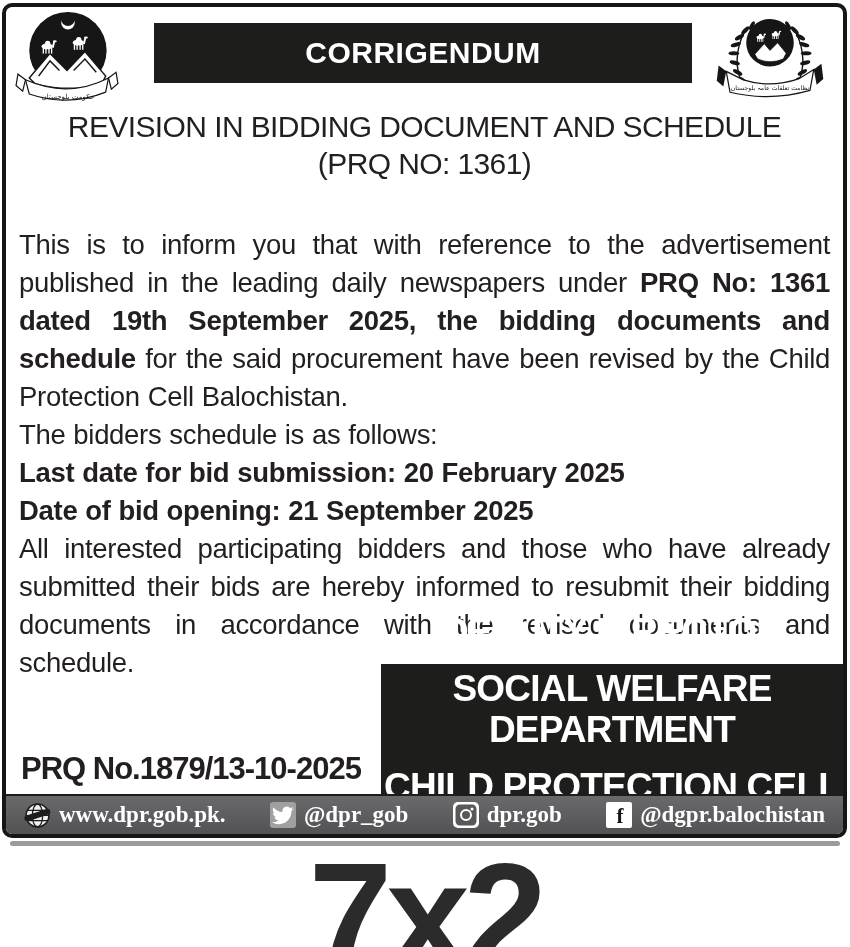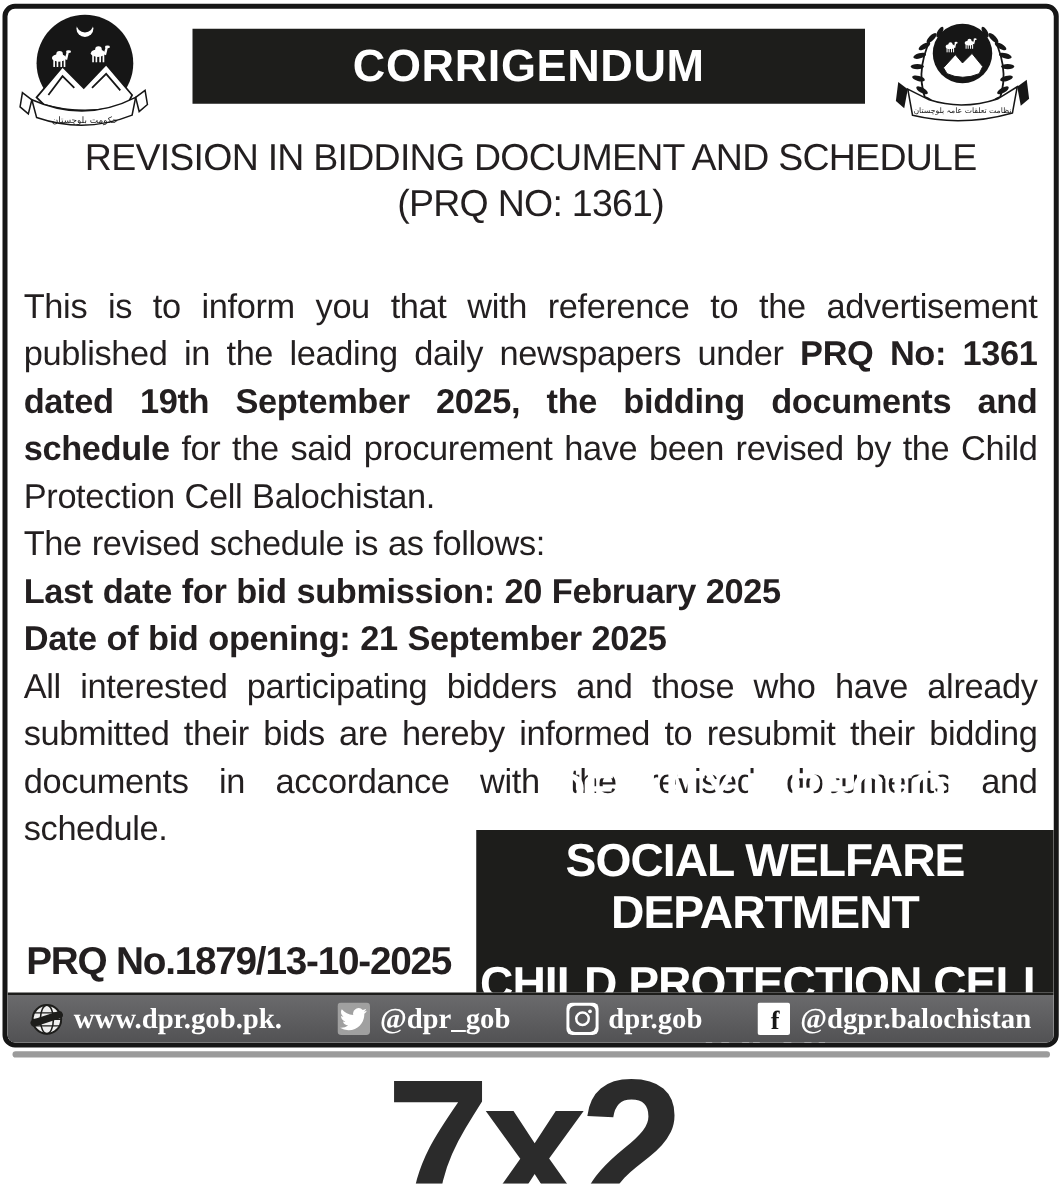--- a/index.html
+++ b/index.html
@@ -12,21 +12,21 @@
     position:absolute; left:2px; top:3px; width:845px; height:835px;
     border:4px solid #161616; border-radius:10px; background:#fff; overflow:hidden;
   }
   .header{ position:relative; height:100px; }
   .logo{ position:absolute; }
   .logo-left{ left:6px; top:3px; }
   .logo-right{ right:14px; top:3px; }
   .title-bar{
     position:absolute; left:148px; top:16px; width:538px; height:60px;
     background:#1d1d1b; color:#fff; display:flex; align-items:center; justify-content:center;
-    font-size:36px; font-weight:bold; letter-spacing:.5px;
+    font-size:30px; font-weight:bold; letter-spacing:.5px;
   }
   .h1,.h2{
     text-align:center; font-weight:normal; font-size:30px; line-height:33px; letter-spacing:-.6px;
   }
   .h1{ margin-top:3px; }
   .h2{ margin-top:4px; margin-bottom:3px; }
   .body-text{
     padding:3px 13px 0 13px; font-size:27.5px; line-height:38px; letter-spacing:-.3px;
     word-spacing:.5px;
     margin-top:43px;
@@ -135,21 +135,21 @@
         <path d="M16,64 L34,73 Q62,82 92,72 L108,62 L104,84 Q62,96 20,86 Z" fill="#fff" stroke="#161616" stroke-width="1.3"></path>
         <text x="62" y="84" text-anchor="middle" font-size="6.5" fill="#161616" font-family="DejaVu Sans, sans-serif">نظامت تعلقات عامہ بلوچستان</text>
       </svg>
     </div>
 
     <div class="h1">REVISION IN BIDDING DOCUMENT AND SCHEDULE</div>
     <div class="h2">(PRQ NO: 1361)</div>
 
     <div class="body-text">
       <p class="para"><span>This is to inform you that with reference to the advertisement published in the leading daily newspapers under </span><span class="bseg">PRQ No: 1361 dated 19th September 2025, the bidding documents and schedule</span><span> for the said procurement have been revised by the Child Protection Cell Balochistan.</span></p>
-      <p class="line">The revised schedule is as follows:</p>
+      <p class="line">The bidders schedule is as follows:</p>
       <p class="line bold">Last date for bid submission: 20 February 2025</p>
       <p class="line bold">Date of bid opening: 21 September 2025</p>
       <p class="para">All interested participating bidders and those who have already submitted their bids are hereby informed to resubmit their bidding documents in accordance with the revised documents and schedule.</p>
     </div>
 
     <div class="prq-ref">PRQ No.1879/13-10-2025</div>
 
     <div class="sig-box">
       <div>DEPUTY DIRECTOR</div>
       <div>SOCIAL WELFARE DEPARTMENT</div>

